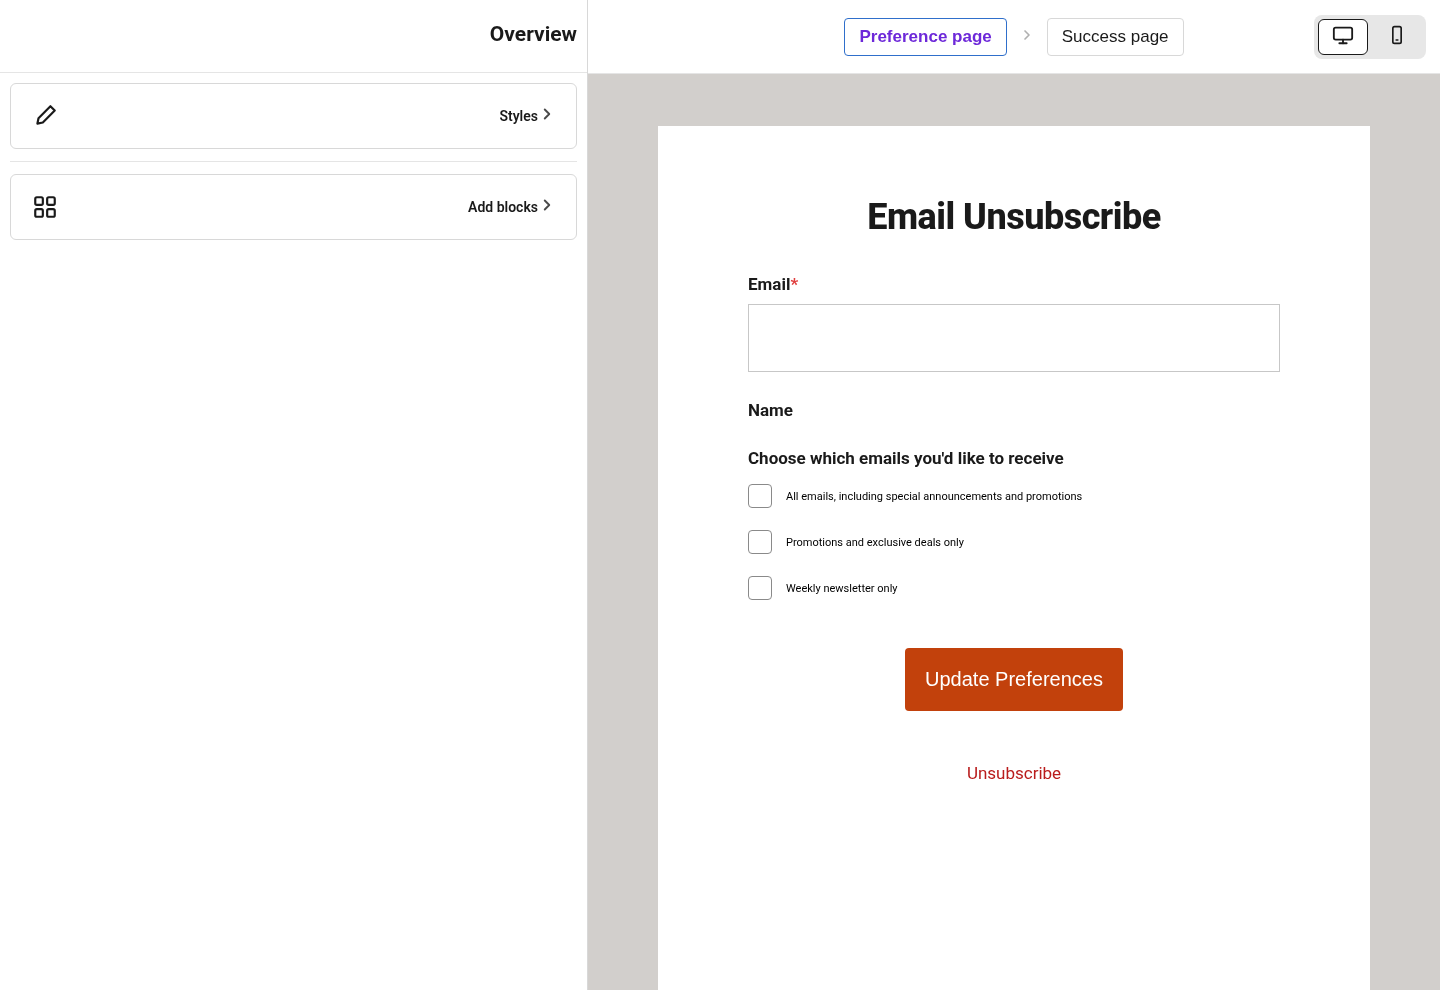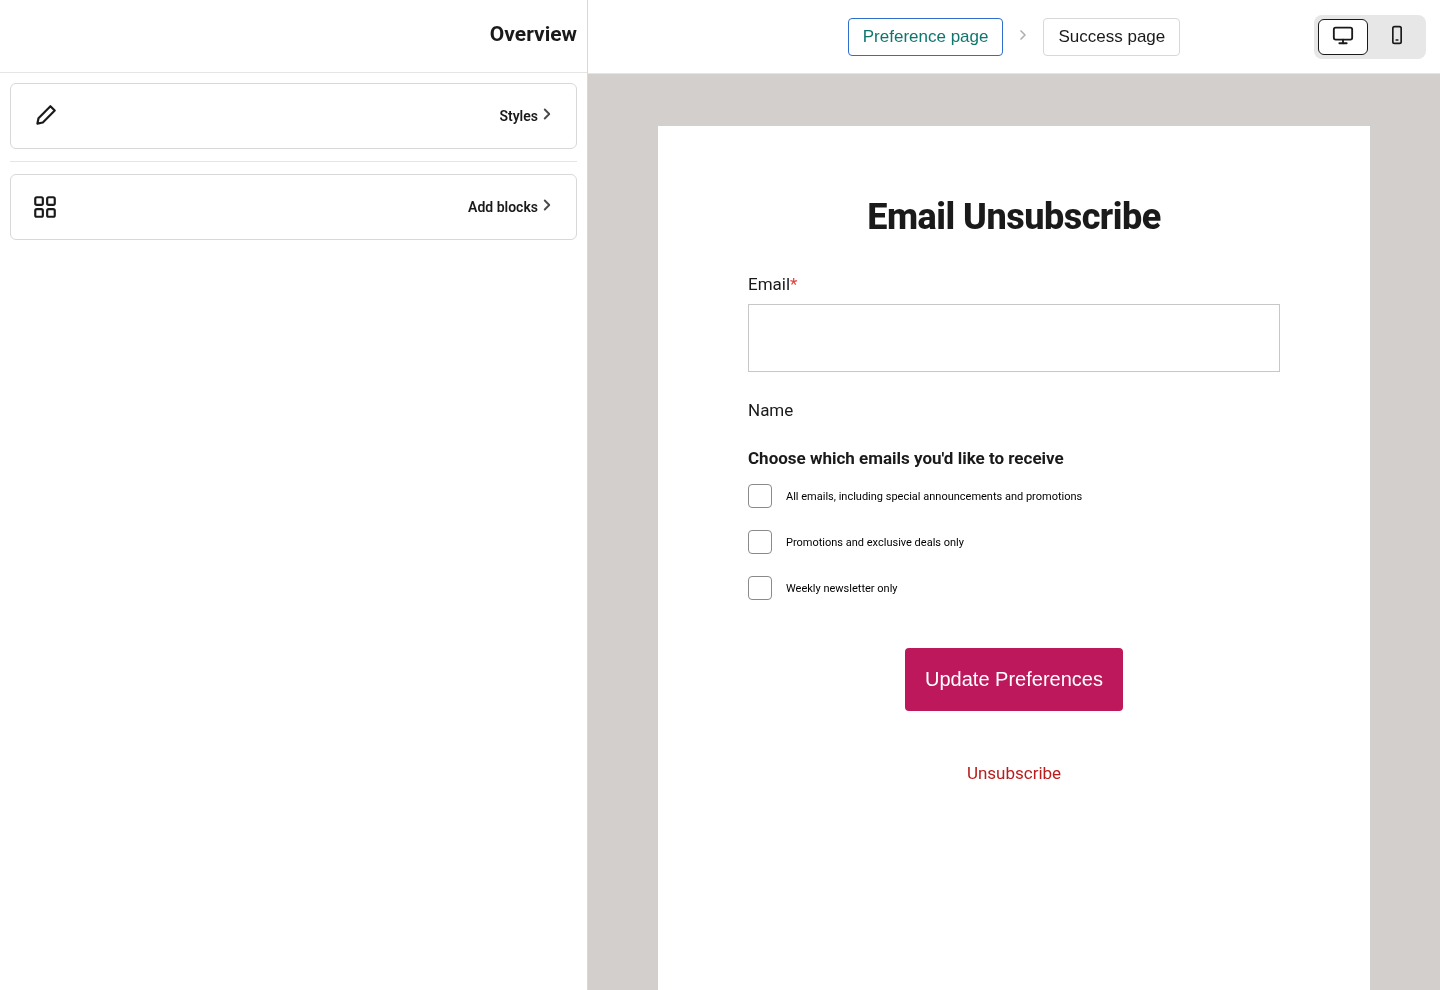--- a/index.html
+++ b/index.html
@@ -95,21 +95,22 @@
       border-radius: 4px;
       background: #fff;
       padding: 8px 14px;
       font-size: 17px;
       font-weight: 500;
       cursor: pointer;
       color: #1a1a1a;
     }
     .page-btn.active {
       border-color: #2f6fcb;
-      color: #0f766e;
+      color: #6d28d9;
+      font-weight: bold;
     }
     .chevron-sep {
       color: #b0b0b0;
     }
     .device-toggle {
       position: absolute;
       right: 14px;
       top: 50%;
       transform: translateY(-50%);
       display: flex;
@@ -151,21 +152,21 @@
       font-size: 36px;
       font-weight: 800;
       margin-bottom: 36px;
       letter-spacing: -0.5px;
     }
     .field {
       margin-bottom: 28px;
     }
     .field-label {
       font-size: 17px;
-      font-weight: 400;
+      font-weight: 700;
       margin-bottom: 10px;
       display: block;
     }
     .required {
       color: #e03e3e;
     }
     .text-input {
       width: 100%;
       height: 68px;
       border: 1px solid #c7c7c7;
@@ -200,21 +201,21 @@
     .choice-text {
       font-size: 11px;
       color: #000000;
       text-align: right;
     }
     .submit-wrap {
       text-align: center;
       margin-top: 48px;
     }
     .submit-btn {
-      background: #be185d;
+      background: #c2410c;
       color: #fff;
       border: none;
       font-size: 20px;
       padding: 20px 20px;
       border-radius: 4px;
       cursor: pointer;
     }
     .unsub-wrap {
       text-align: center;
       margin-top: 52px;

